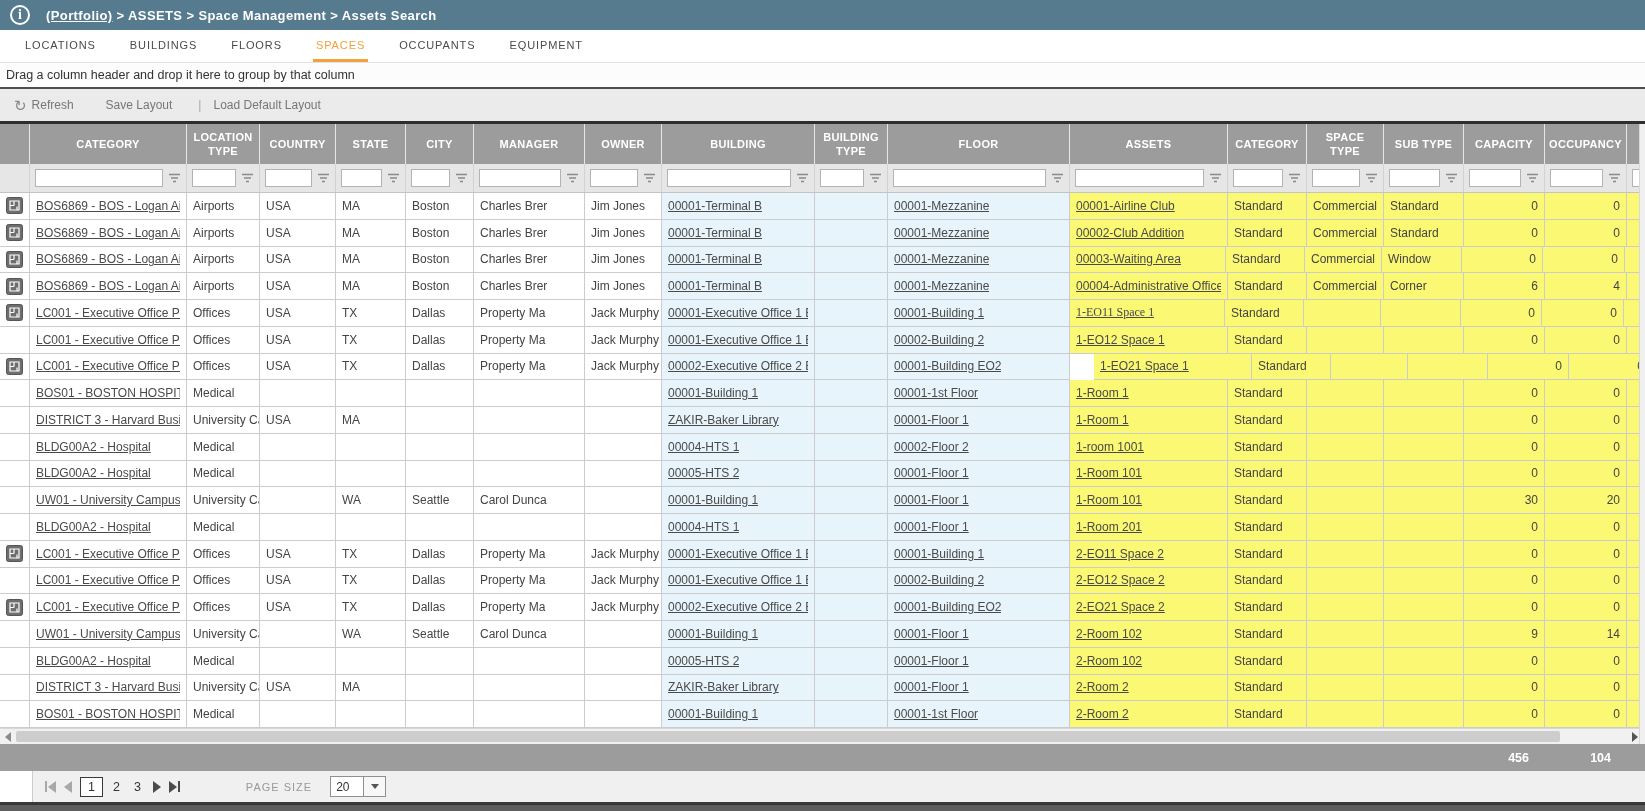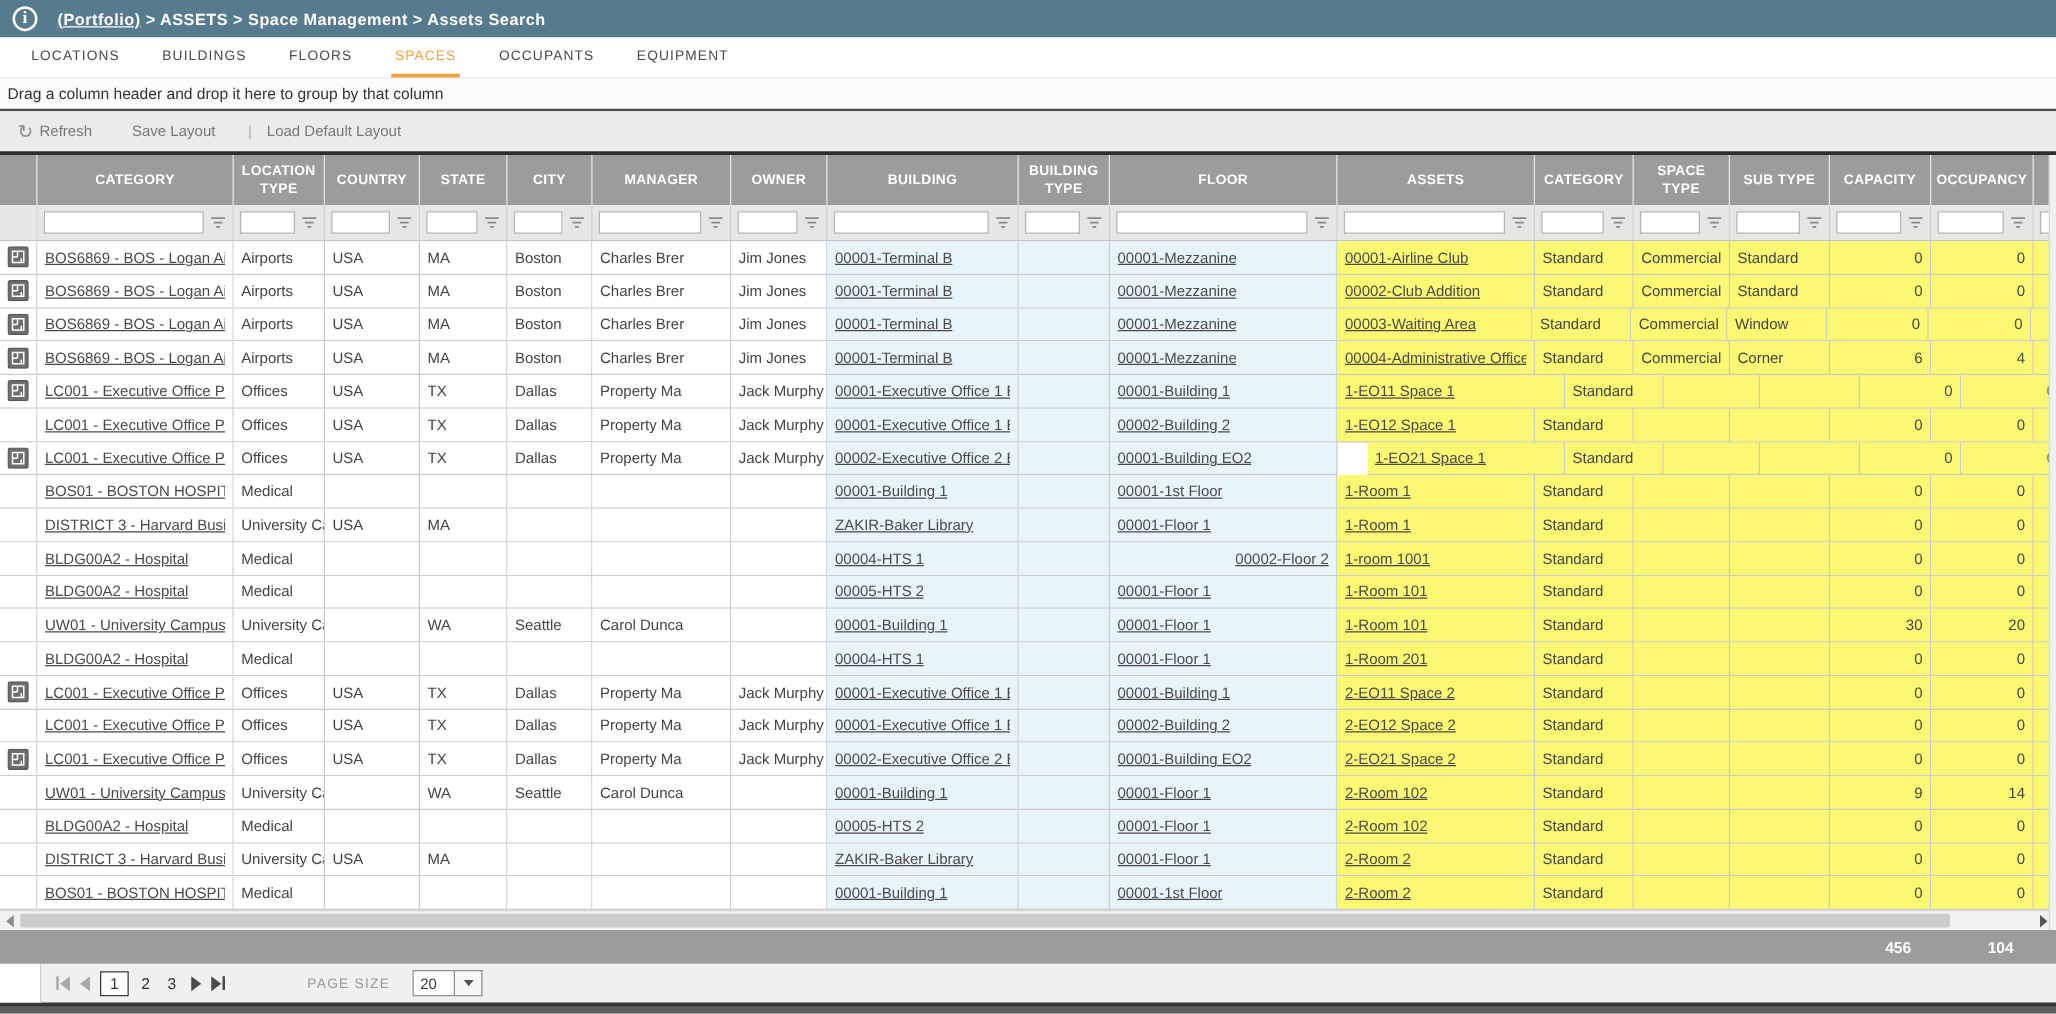--- a/index.html
+++ b/index.html
@@ -445,21 +445,21 @@
         <div class="cell" style="width: 68px;">Dallas</div>
         <div class="cell" style="width: 111px;">Property Ma</div>
         <div class="cell" style="width: 77px;">Jack Murphy</div>
         <div class="cell blue" style="width: 153px;">
           <span class="linktext">00001-Executive Office 1 Bui</span>
         </div>
         <div class="cell blue" style="width: 73px;"></div>
         <div class="cell blue" style="width: 182px;">
           <span class="linktext">00001-Building 1</span>
         </div>
-        <div class="cell yellow" style="width: 182px;">
+        <div class="cell yellow" style="width: 155px; font-family: Liberation Serif, serif;">
           <span class="linktext">1-EO11 Space 1</span>
         </div>
         <div class="cell yellow" style="width: 79px;">Standard</div>
         <div class="cell yellow" style="width: 77px;"></div>
         <div class="cell yellow" style="width: 80px;"></div>
         <div class="cell yellow num" style="width: 81px;">0</div>
         <div class="cell yellow num" style="width: 82px;">0</div>
         <div class="cell yellow" style="width: 60px;"></div>
       </div>
       <div class="grid-row">
@@ -590,21 +590,21 @@
         <div class="cell" style="width: 73px;">Medical</div>
         <div class="cell" style="width: 76px;"></div>
         <div class="cell" style="width: 70px;"></div>
         <div class="cell" style="width: 68px;"></div>
         <div class="cell" style="width: 111px;"></div>
         <div class="cell" style="width: 77px;"></div>
         <div class="cell blue" style="width: 153px;">
           <span class="linktext">00004-HTS 1</span>
         </div>
         <div class="cell blue" style="width: 73px;"></div>
-        <div class="cell blue" style="width: 182px; justify-content: flex-end;">
+        <div class="cell blue" style="width: 182px;">
           <span class="linktext">00002-Floor 2</span>
         </div>
         <div class="cell yellow" style="width: 158px;">
           <span class="linktext">1-room 1001</span>
         </div>
         <div class="cell yellow" style="width: 79px;">Standard</div>
         <div class="cell yellow" style="width: 77px;"></div>
         <div class="cell yellow" style="width: 80px;"></div>
         <div class="cell yellow num" style="width: 81px;">0</div>
         <div class="cell yellow num" style="width: 82px;">0</div>

